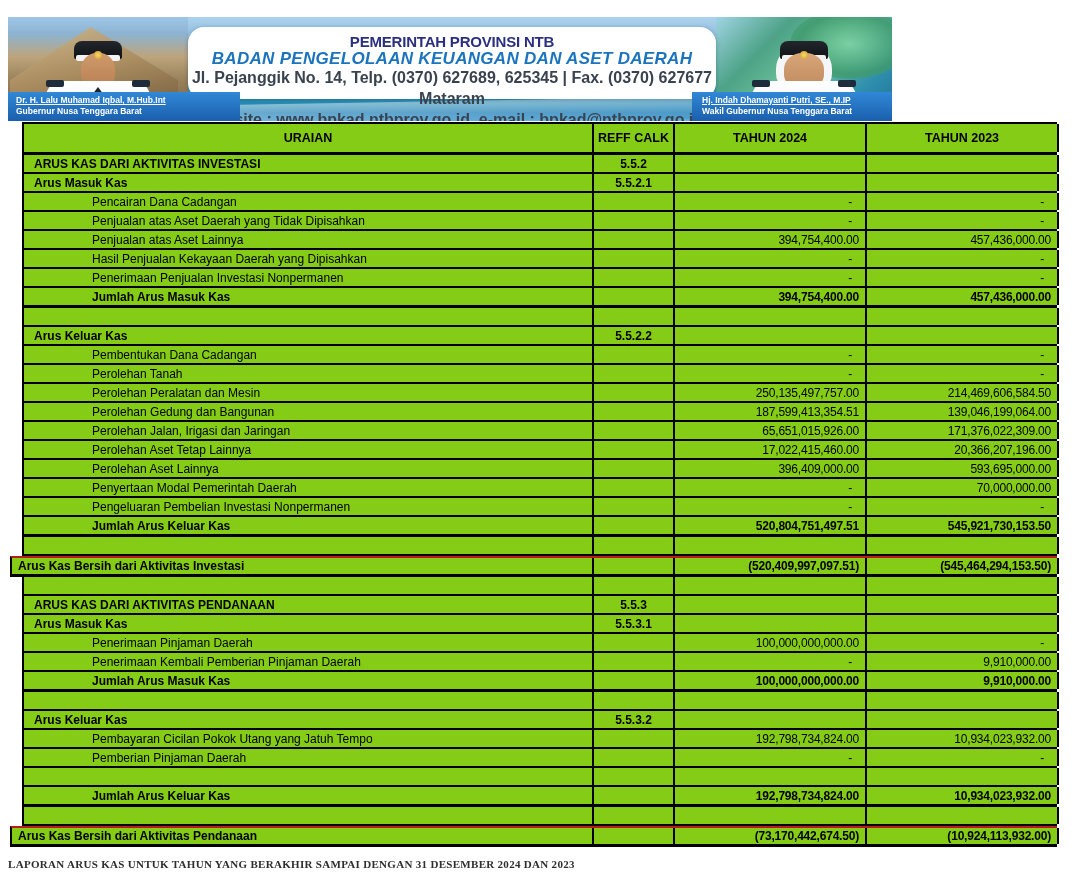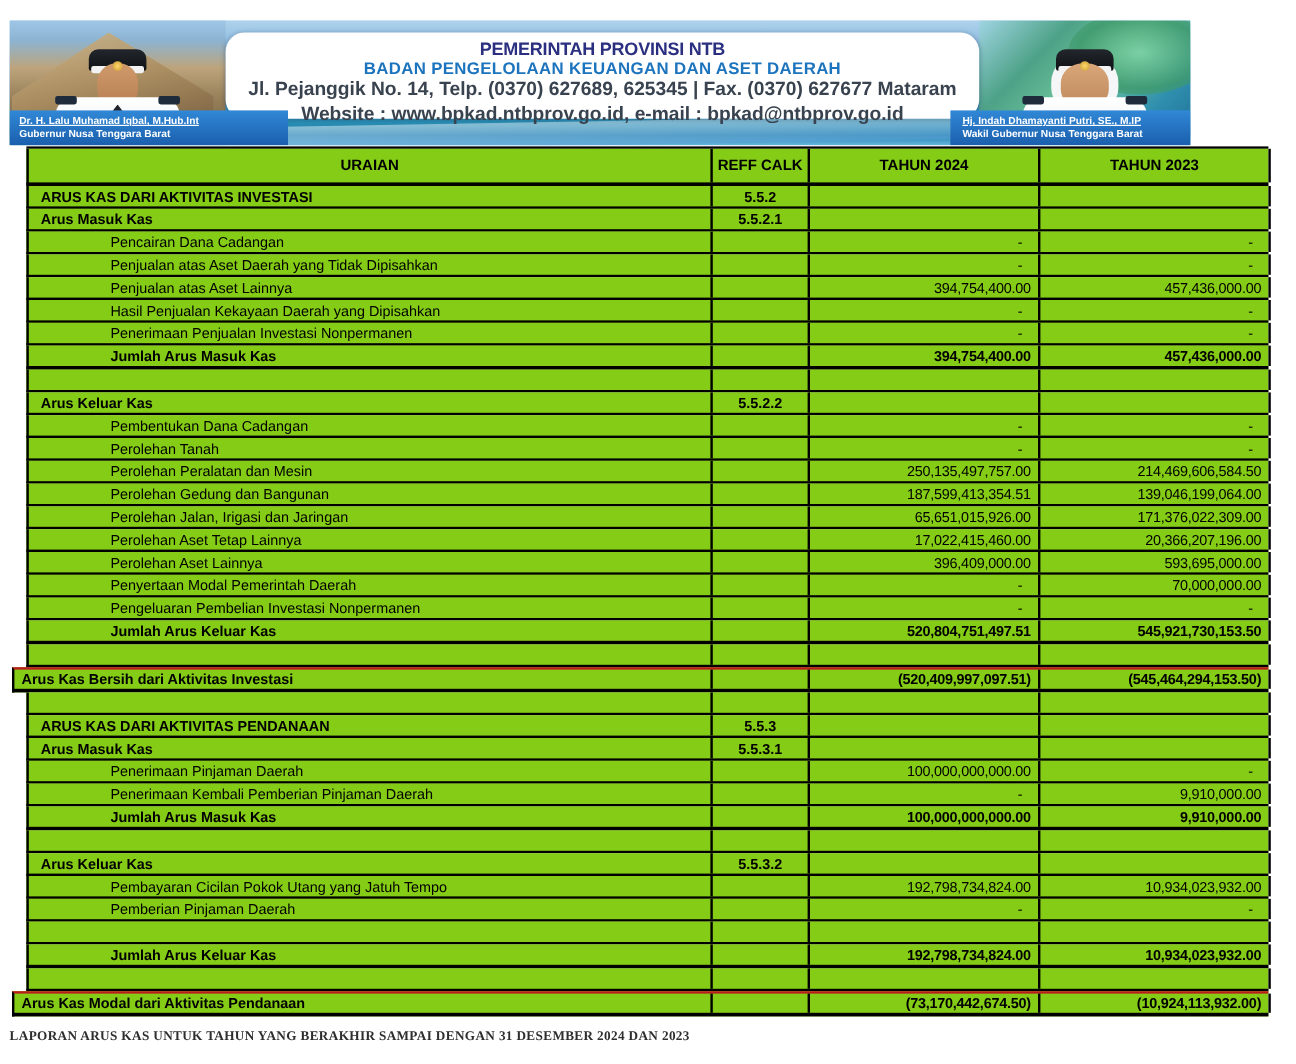--- a/index.html
+++ b/index.html
@@ -1,20 +1,20 @@
 <!DOCTYPE html>
 <html><head>
 <meta charset="utf-8">
 <style>
   * { margin:0; padding:0; box-sizing:border-box; }
   html,body { background:#ffffff; }
   body { width:1080px; height:887px; position:relative; font-family:"Liberation Sans", sans-serif; overflow:hidden; }
 
   
-  .banner { position:absolute; left:8px; top:17px; width:984px; height:104px;
+  .banner { position:absolute; left:8px; top:17px; width:884px; height:104px;
     background:linear-gradient(180deg,#aed2ec 0%,#7fb2da 30%,#4c8cc0 55%,#2f95b8 78%,#1e7fae 92%,#66b6dd 100%);
     overflow:hidden; }
   .banner-wave { position:absolute; left:0; right:0; bottom:0; height:20px;
     background:linear-gradient(180deg, rgba(255,255,255,.45), rgba(90,160,215,.55));
     transform:skewY(-1deg); }
 
   .photo { position:absolute; top:0; height:100%; overflow:hidden; }
   .photo-left { left:0; width:180px;
     background:linear-gradient(180deg,#9fc6e6 0%,#8cb4d2 16%,#bda47c 38%,#97805a 62%,#6f5a3c 100%); }
   .photo-right { right:0; width:176px;
@@ -41,21 +41,21 @@
     background:linear-gradient(180deg,#23272d,#0e1114); border-radius:8px 8px 2px 2px; }
   .p-cap-band { position:absolute; bottom:60px; left:50%; transform:translateX(-50%); width:44px; height:6px;
     background:#f2f2f2; border-radius:2px; }
   .p-cap-badge { position:absolute; bottom:62px; left:50%; transform:translateX(-50%); width:8px; height:8px;
     background:radial-gradient(circle,#ffd76a,#c9992f); border-radius:50%; z-index:2; }
 
   .center-box { position:absolute; left:180px; right:176px; top:10px; height:72px;
     background:#ffffff; border-radius:16px; box-shadow:0 1px 4px rgba(20,40,80,.35);
     text-align:center; padding-top:7px; }
   .cb-line1 { font-size:15px; font-weight:bold; letter-spacing:-0.2px; color:#2b2f80; line-height:1.05; }
-  .cb-line2 { font-size:14px; font-weight:bold; letter-spacing:0.3px; color:#1b74bd; line-height:1.1; }
+  .cb-line2 { font-size:17px; font-weight:bold; letter-spacing:0.3px; color:#1b74bd; line-height:1.1;font-style:italic; }
   .cb-line3, .cb-line4 { font-size:16px; font-weight:bold; color:#39434f; line-height:1.3; }
 
   .plate { position:absolute; bottom:0; color:#fff; font-weight:bold; font-size:8.5px; line-height:1.3;
     background:linear-gradient(180deg,#3188d6,#1a5fae); padding:3px 8px 4px 8px; z-index:3; }
   .plate-left { left:0; width:232px; }
   .plate-right { right:0; width:200px; text-align:left; padding-left:10px; }
   .plate .nm { text-decoration:underline; white-space:nowrap; }
   .plate .tt { white-space:nowrap; }
 
   
@@ -345,21 +345,21 @@
         <div class="c-num">192,798,734,824.00</div>
         <div class="c-num">10,934,023,932.00</div>
       </div>
       <div class="trow r-spacer">
         <div class="c-label"></div>
         <div class="c-reff"></div>
         <div class="c-num"></div>
         <div class="c-num"></div>
       </div>
       <div class="trow r-net">
-        <div class="c-label">Arus Kas Modal dari Aktivitas Pendanaan</div>
+        <div class="c-label">Arus Kas Bersih dari Aktivitas Pendanaan</div>
         <div class="c-reff"></div>
         <div class="c-num">(73,170,442,674.50)</div>
         <div class="c-num">(10,924,113,932.00)</div>
       </div>
     </div>
 </div>
 
 <div class="footer-note">LAPORAN ARUS KAS UNTUK TAHUN YANG BERAKHIR SAMPAI DENGAN 31 DESEMBER 2024 DAN 2023</div>
 
 </body></html>

